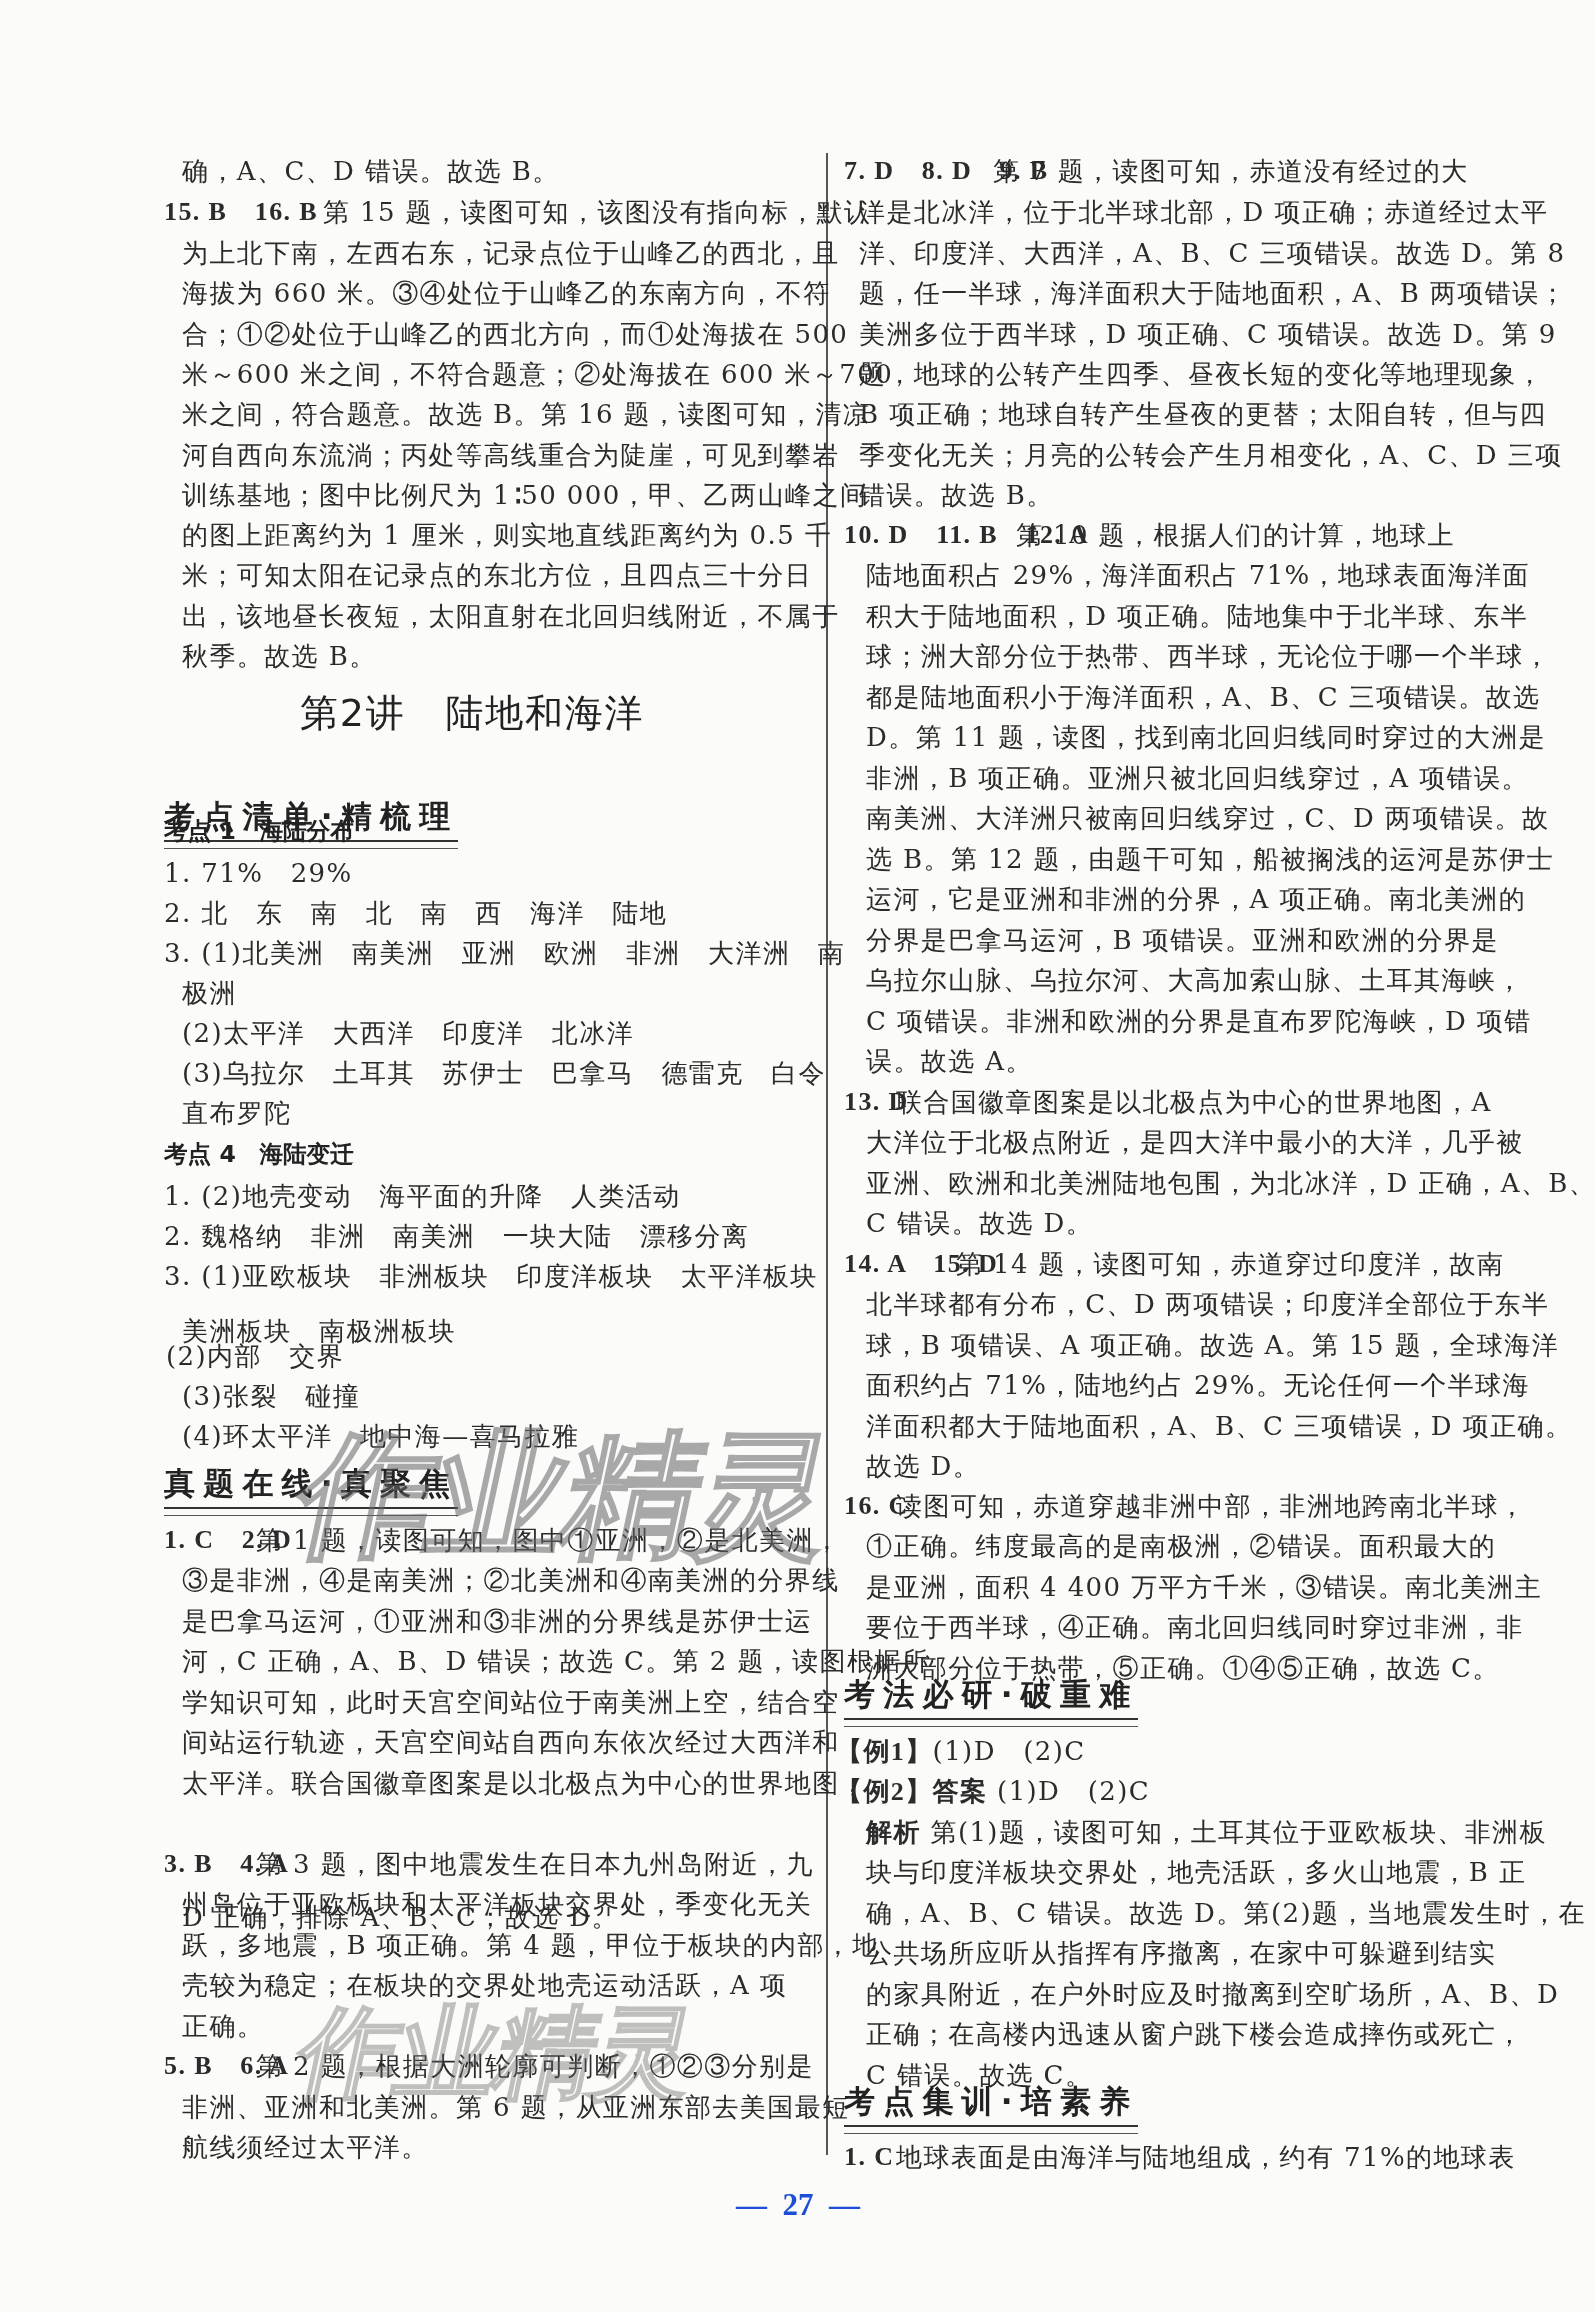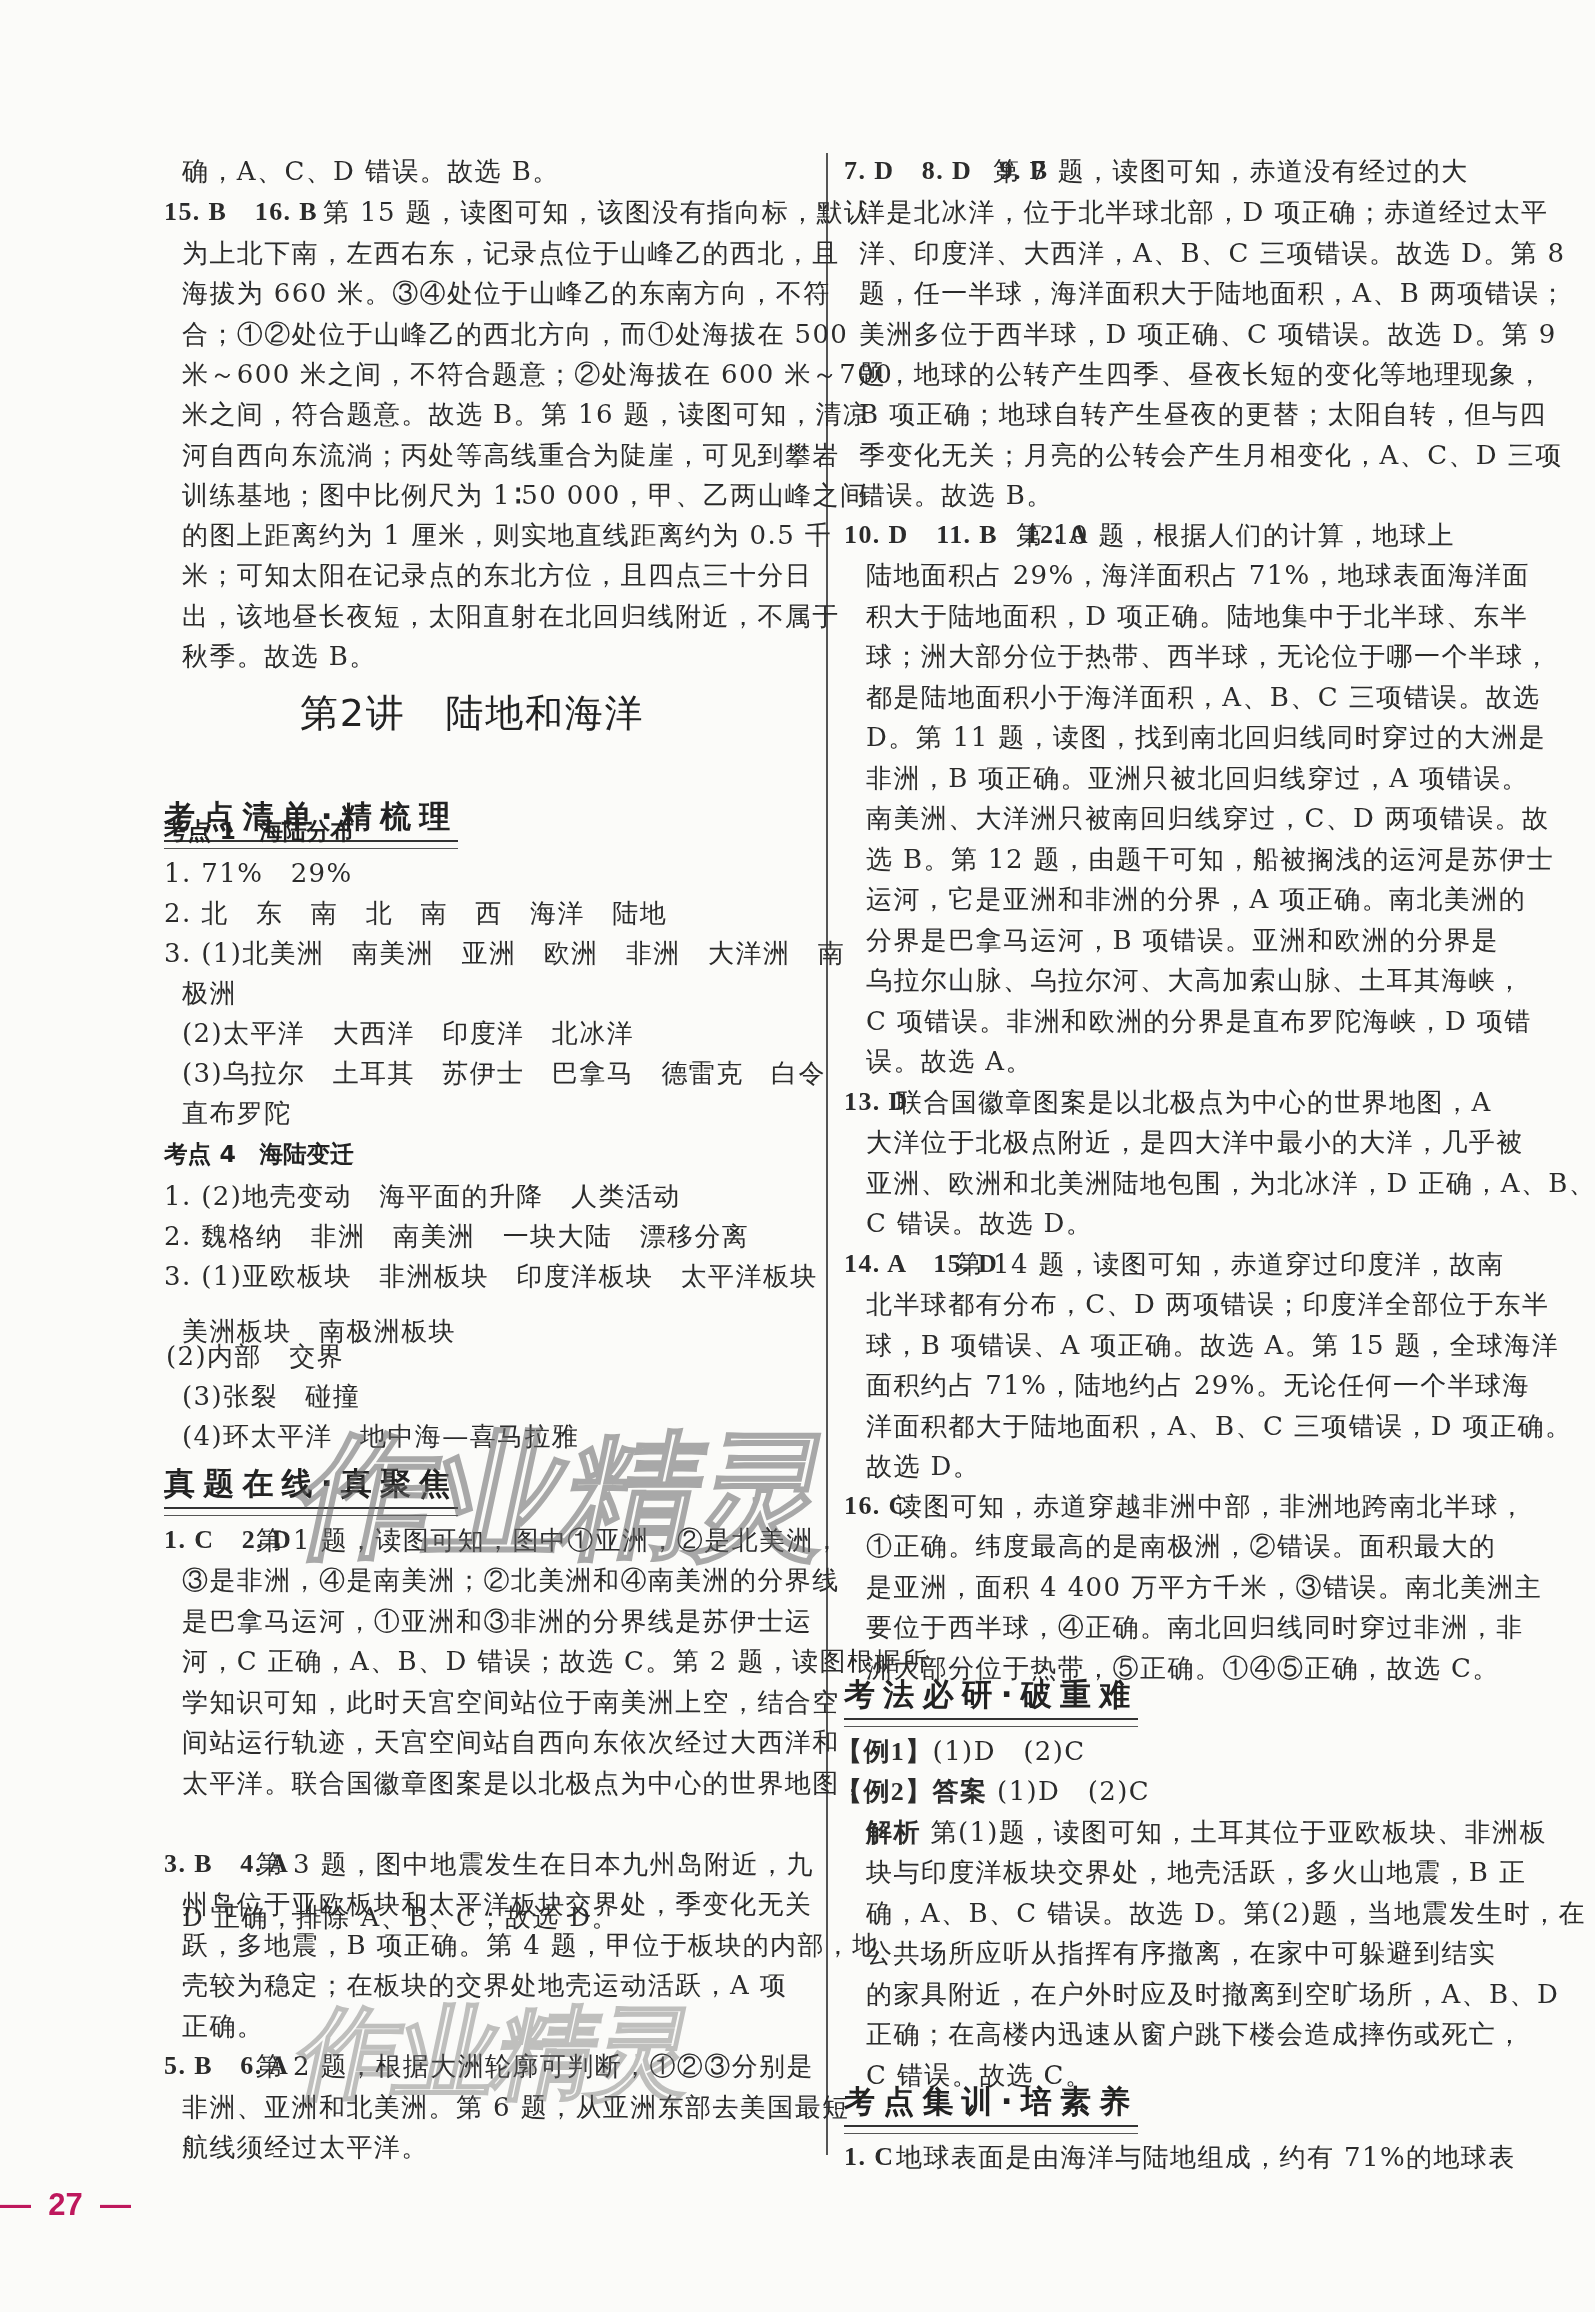--- a/index.html
+++ b/index.html
@@ -29,22 +29,22 @@
   .section .rule {
     position:absolute; left:0; width:198px; top:45px; height:5.5px;
     border-top:2.7px solid #333; border-bottom:0.9px solid #555;
   }
   .subhead {
     position:absolute; font-family:"DejaVu Sans","Liberation Sans",sans-serif;
     font-weight:bold; font-size:23.6px; line-height:36px; color:#222; white-space:pre;
   }
   .divider { position:absolute; left:826px; top:153px; width:1.8px; height:2002px; background:#555; }
   .pagenum {
-    position:absolute; left:0; width:1596px; top:2187px; text-align:left;
-    font-family:Liberation Sans, sans-serif; font-size:31px; font-weight:bold; color:#be185d; white-space:pre;
+    position:absolute; left:0; width:1596px; top:2187px; text-align:center;
+    font-family:Liberation Serif, serif; font-size:31px; font-weight:bold; color:#1d4ed8; white-space:pre;
   }
   .watermark {
     position:absolute; font-family:"DejaVu Sans","Liberation Sans",sans-serif;
     font-weight:bold; color:transparent; -webkit-text-stroke:1.8px #666; opacity:.55;
     white-space:nowrap; pointer-events:none; transform:skewX(-12deg);
   }
 </style>
 </head>
 <body>
 

